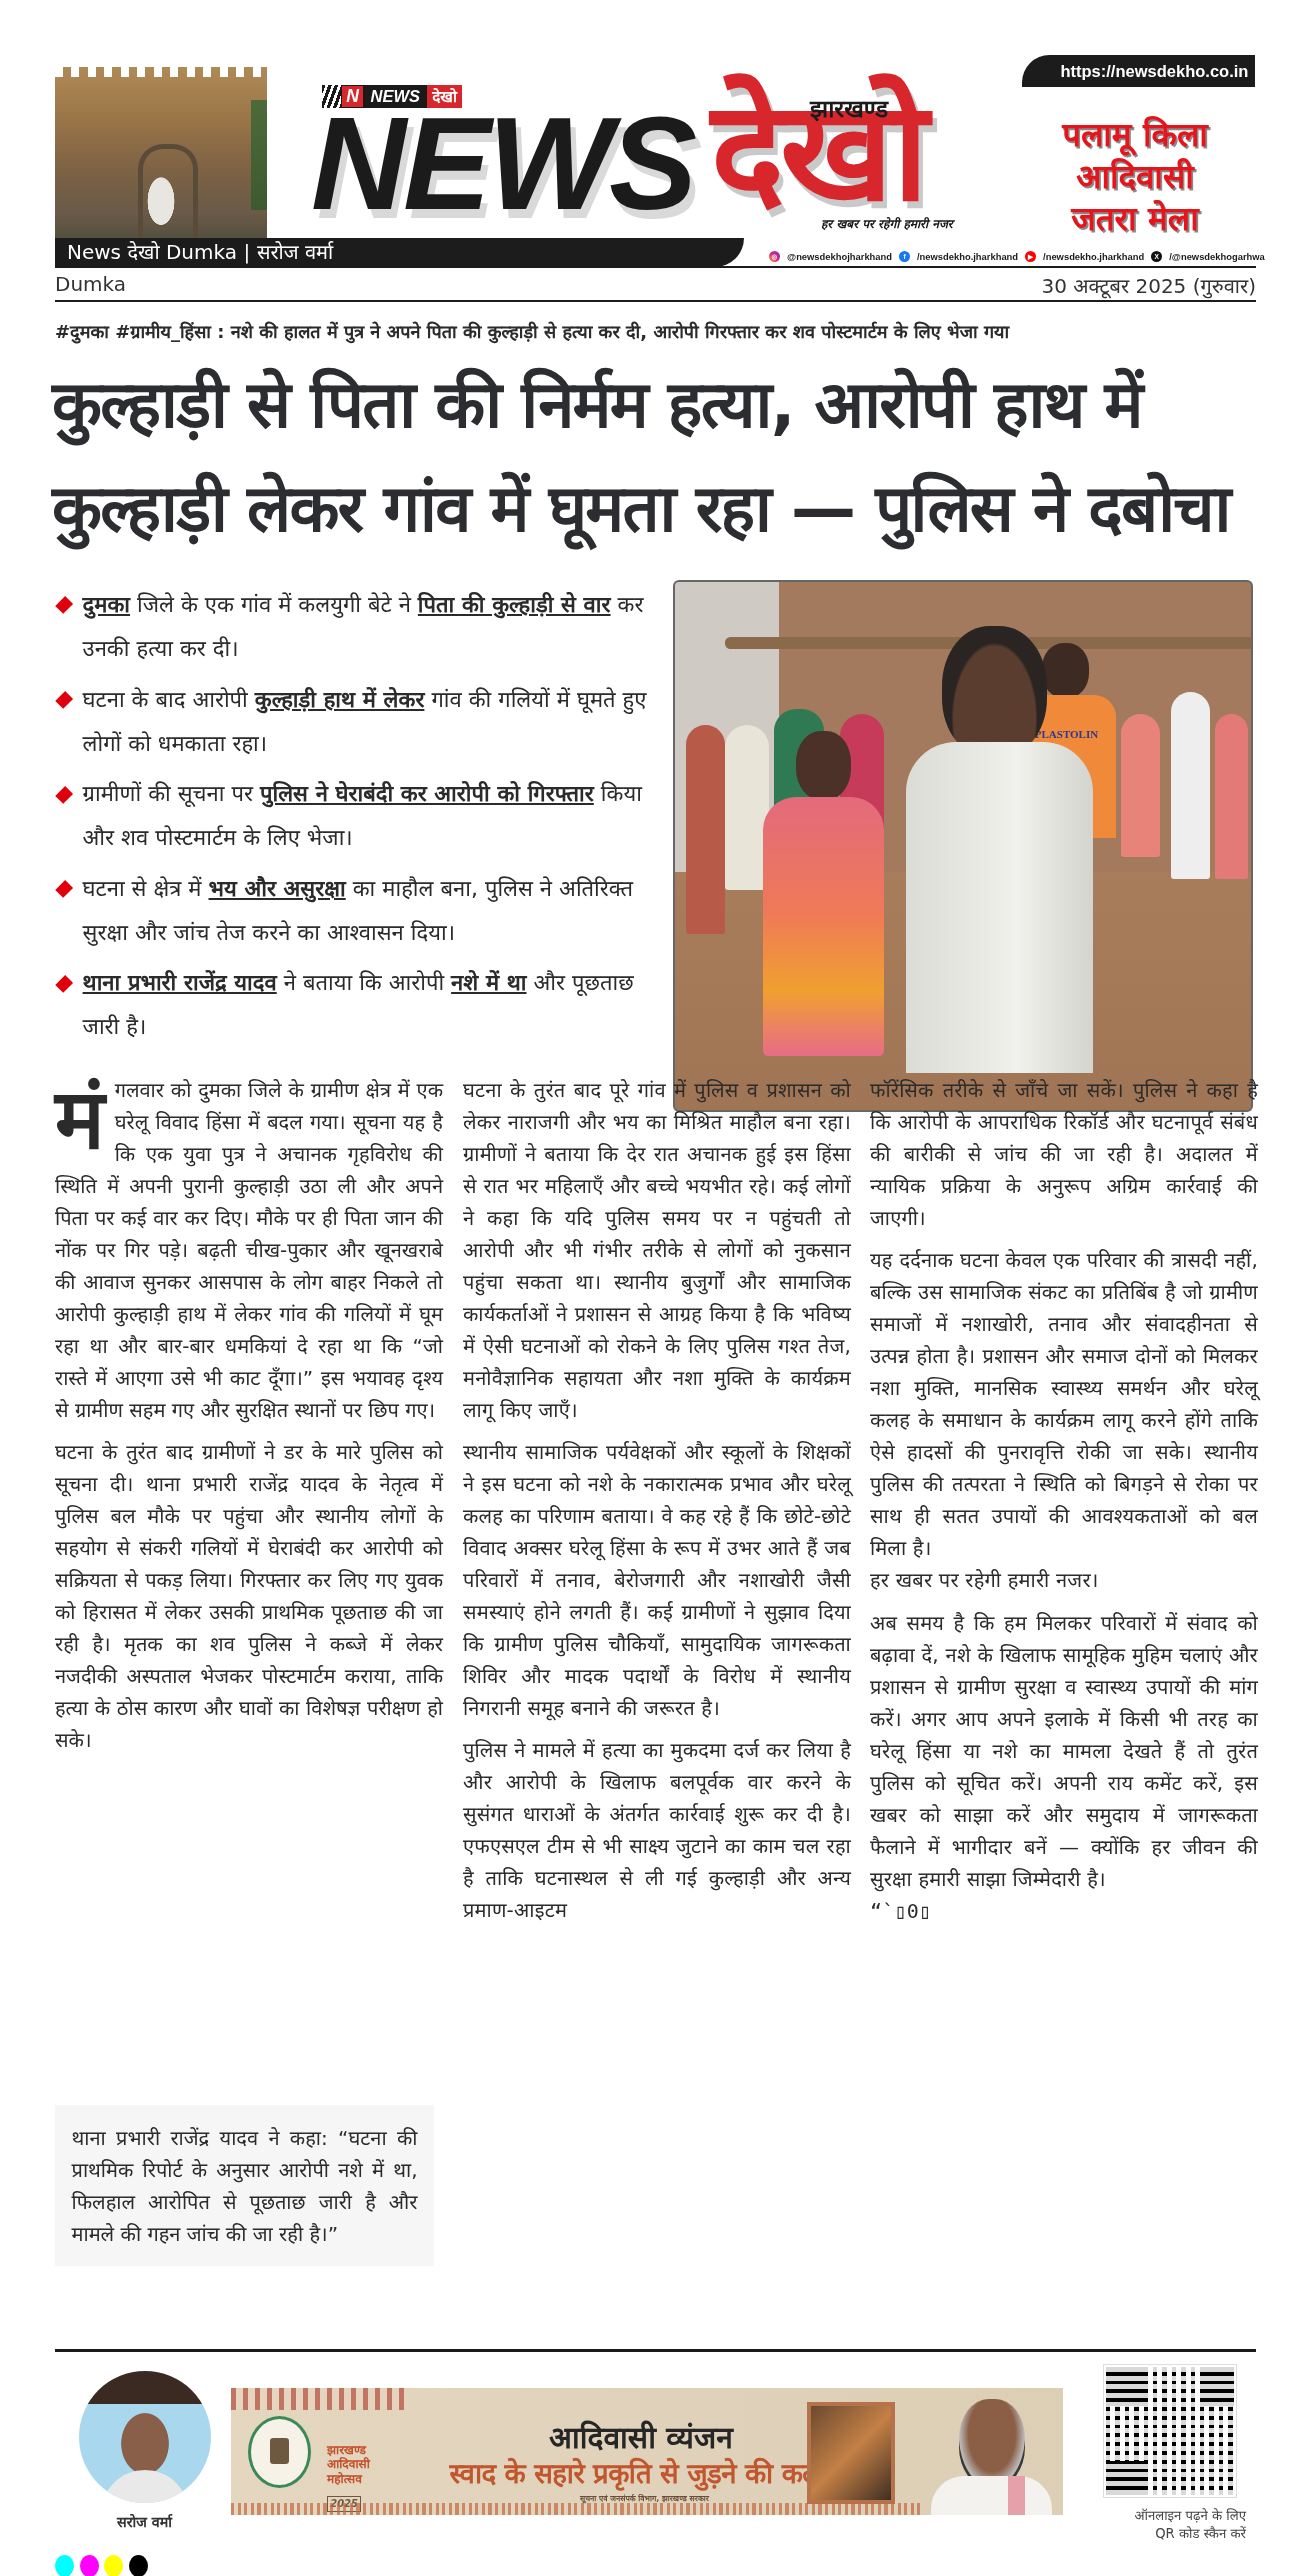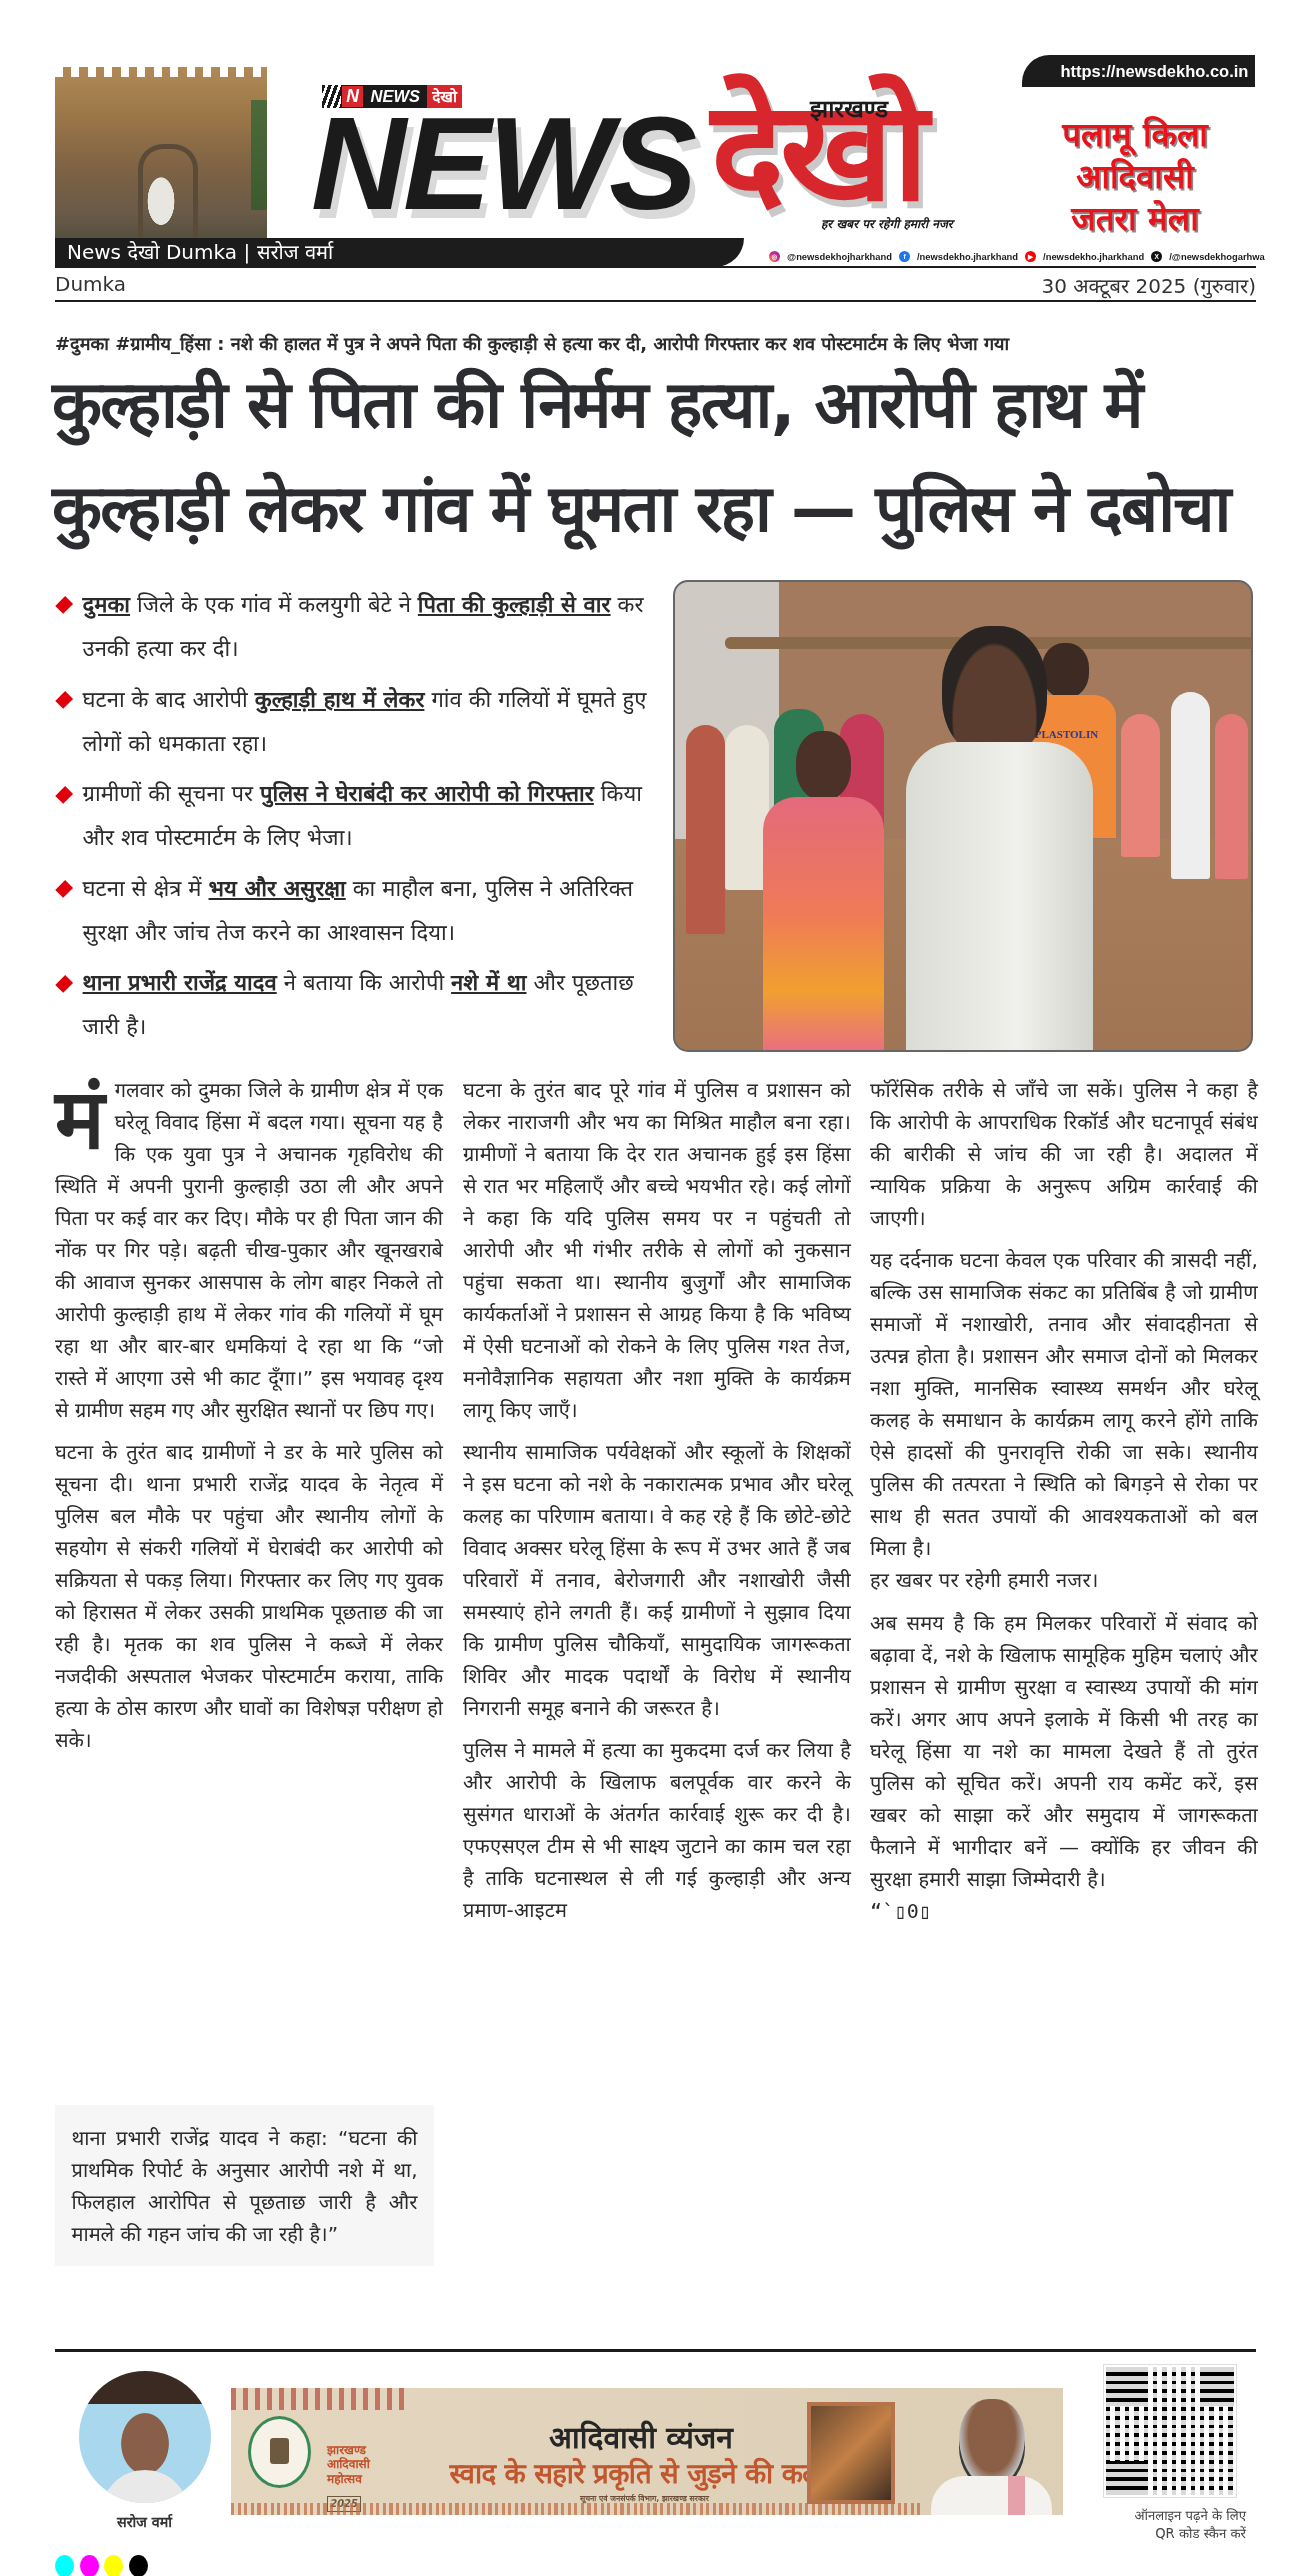--- a/index.html
+++ b/index.html
@@ -72,35 +72,35 @@
   .ig { background: linear-gradient(45deg, #f9a23b, #d8267c, #7a33c9); }
   .fb { background: #1877f2; }
   .yt { background: #ff0000; }
   .xx { background: #111; }
 
   .rule1 { left: 55px; top: 266px; width: 1201px; height: 2.2px; background: #1b1b1b; }
   .dateline-left { left: 55px; top: 272px; font-size: 20px; color: #333; }
   .dateline-right { right: 45px; top: 272px; font-size: 20px; color: #333; }
   .rule2 { left: 55px; top: 300px; width: 1201px; height: 2.2px; background: #1b1b1b; }
 
-  .kicker { left: 55px; top: 331px; font-size: 18px; font-weight: bold; color: #2b2b2b; white-space: nowrap; }
+  .kicker { left: 55px; top: 319px; font-size: 18px; font-weight: bold; color: #2b2b2b; white-space: nowrap; }
 
   .headline { left: 52px; top: 353px; width: 1212px; font-weight: bold; font-size: 65px;
     line-height: 104px; color: #2c2d31; letter-spacing: -1.7px; }
 
   
   .bullets { left: 55px; top: 583px; width: 595px; }
   .bullet { position: relative; padding-left: 27.6px; font-size: 22px; line-height: 44px;
     color: #2b2b2b; margin-bottom: 6.6px; }
   .bullet .dia { position: absolute; left: 2.2px; top: 15.4px; width: 14.3px; height: 14.3px;
     background: #e0000b; transform: rotate(45deg) scaleX(0.8); }
   .bullet b { font-weight: bold; text-decoration: underline; }
 
-  .photo { left: 673px; top: 580px; width: 580px; height: 472px; border: 2.2px solid #666;
-    border-radius: 15px; overflow: hidden;
+  .photo { left: 673px; top: 580px; width: 580px; height: 532px; border: 2.2px solid #666;
+    border-radius: 6px; overflow: hidden;
     background:
       linear-gradient(180deg, rgba(0,0,0,0) 55%, #a77d5b 55%, #a07555 100%),
       linear-gradient(90deg, #cfcac4 0 18%, #a37a5e 18% 100%);
   }
   .ph-pole { left: 50px; top: 55px; width: 529px; height: 12px; background: #8a6a4a; border-radius: 5.5px; }
   .ph-man { left: 220px; top: 44px; width: 198px; height: 430px; }
   .ph-man .head { position: absolute; left: 47px; top: 0; width: 105px; height: 132px; border-radius: 45%;
     background: radial-gradient(ellipse at 50% 70%, #5b3d2f 55%, #2a2522 58%); }
   .ph-man .body { position: absolute; left: 11px; top: 116px; width: 187px; height: 331px;
     background: linear-gradient(90deg, #dcdcd6, #f0f0ec 60%, #d4d4ce); border-radius: 50px 50px 0 0; }

